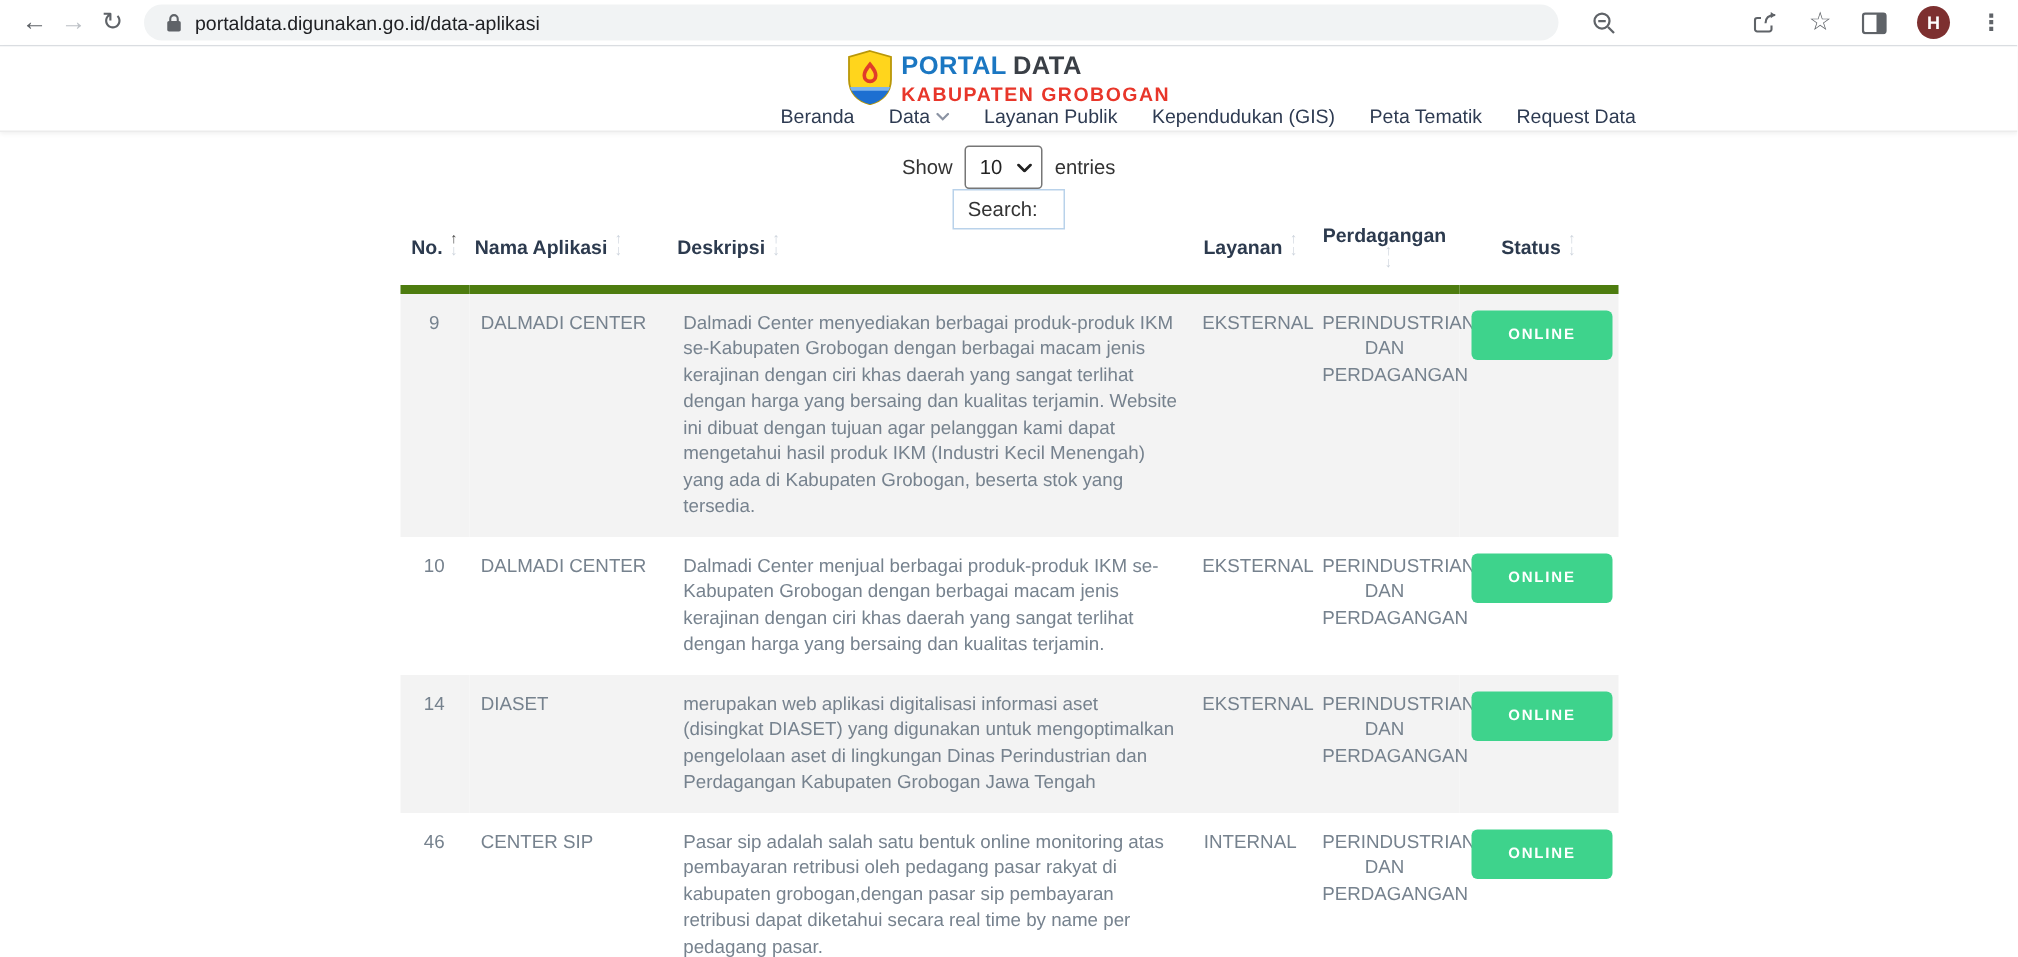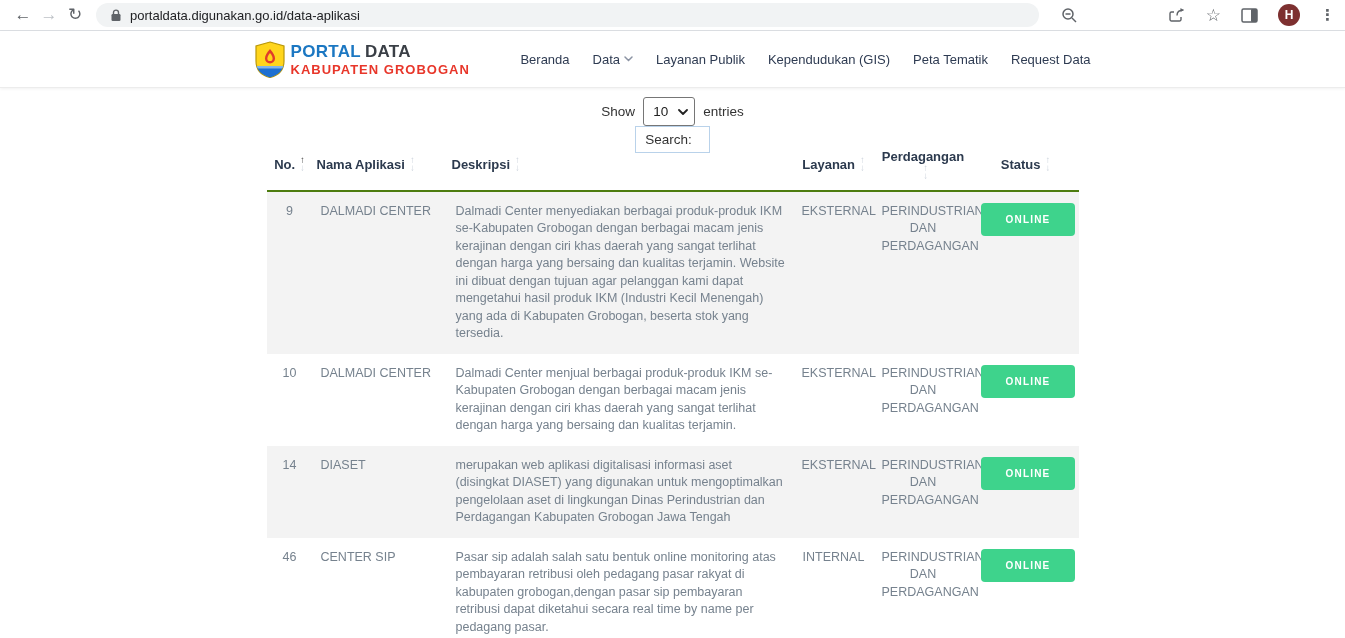--- a/index.html
+++ b/index.html
@@ -22,21 +22,21 @@
   .right-icos{display:flex;align-items:center;flex:0 0 auto;}
   .ri{margin-left:20px;color:var(--chrome-icon);display:flex;align-items:center;cursor:pointer;}
   .ri.star{font-size:17px;}
   .ri.kebab{font-size:15px;font-weight:bold;letter-spacing:0;}
   .avatar{width:22px;height:22px;border-radius:50%;background:#7d3030;color:#fff;
     font-size:12px;font-weight:bold;display:flex;align-items:center;justify-content:center;}
   .zoom-gap{margin-left:14px;margin-right:70px;}
   
   .site-header{height:57px;background:#fff;border-bottom:1px solid #ececec;
     box-shadow:0 1px 3px rgba(0,0,0,.06);display:flex;align-items:center;}
-  .header-inner{width:836px;margin:0 auto;display:flex;align-items:center;}
+  .header-inner{width:836px;margin:0 auto;display:flex;align-items:center;flex-direction:column;}
   .logo{display:flex;align-items:center;cursor:pointer;flex:0 0 auto;}
   .logo-text{margin-left:6px;line-height:1;}
   .logo-line1{font-size:17px;font-weight:bold;letter-spacing:.3px;}
   .logo-line1 .p1{color:var(--brand-blue);}
   .logo-line1 .p2{color:#3a3f46;margin-left:4px;}
   .logo-line2{font-size:13px;font-weight:bold;color:var(--brand-red);
     letter-spacing:1px;margin-top:3px;}
   .mainnav{display:flex;align-items:flex-start;margin-left:auto;}
   .nav-item{display:flex;align-items:center;margin-left:23px;font-size:13px;
     color:var(--nav-navy);text-decoration:none;cursor:pointer;white-space:nowrap;}
@@ -56,21 +56,21 @@
     padding:5px 9px;}
   .search-label{font-size:13.5px;color:#333;margin-right:8px;}
   .input-wrap{position:relative;}
   .search-input{width:170px;height:29px;border:1px solid #9aa0a6;border-radius:3px;
     padding:0 26px 0 9px;font-size:13.5px;color:#222;font-family:inherit;outline:none;}
   .clear-x{position:absolute;right:8px;top:50%;transform:translateY(-50%);
     color:#4b638c;font-size:14px;font-weight:bold;cursor:pointer;line-height:1;}
   
   table{width:812px;border-collapse:collapse;table-layout:fixed;margin-top:3px;}
   th{font-size:13px;font-weight:bold;color:var(--head-text);text-align:center;
-    padding:9px 4px;border-bottom:2px solid #4d7c0f;cursor:pointer;position:relative;}
+    padding:9px 4px;border-bottom:6px solid #4d7c0f;cursor:pointer;position:relative;}
   .sort-arrows{display:inline-flex;flex-direction:column;vertical-align:middle;
     margin-left:5px;font-size:9.5px;line-height:8px;color:#ccd3dc;position:relative;top:-1px;}
   .sort-arrows .up.active{color:#444;}
   td{font-size:12.5px;color:var(--cell-text);vertical-align:top;
     padding:11px 8px;line-height:17.5px;}
   tr.stripe{background:var(--stripe);}
   tbody tr:last-child td{border-bottom:2px solid #1f1f1f;}
   .c-no{width:46px;text-align:center;}
   .c-nama{width:135px;text-align:left;}
   .c-desk{width:346px;text-align:left;}

